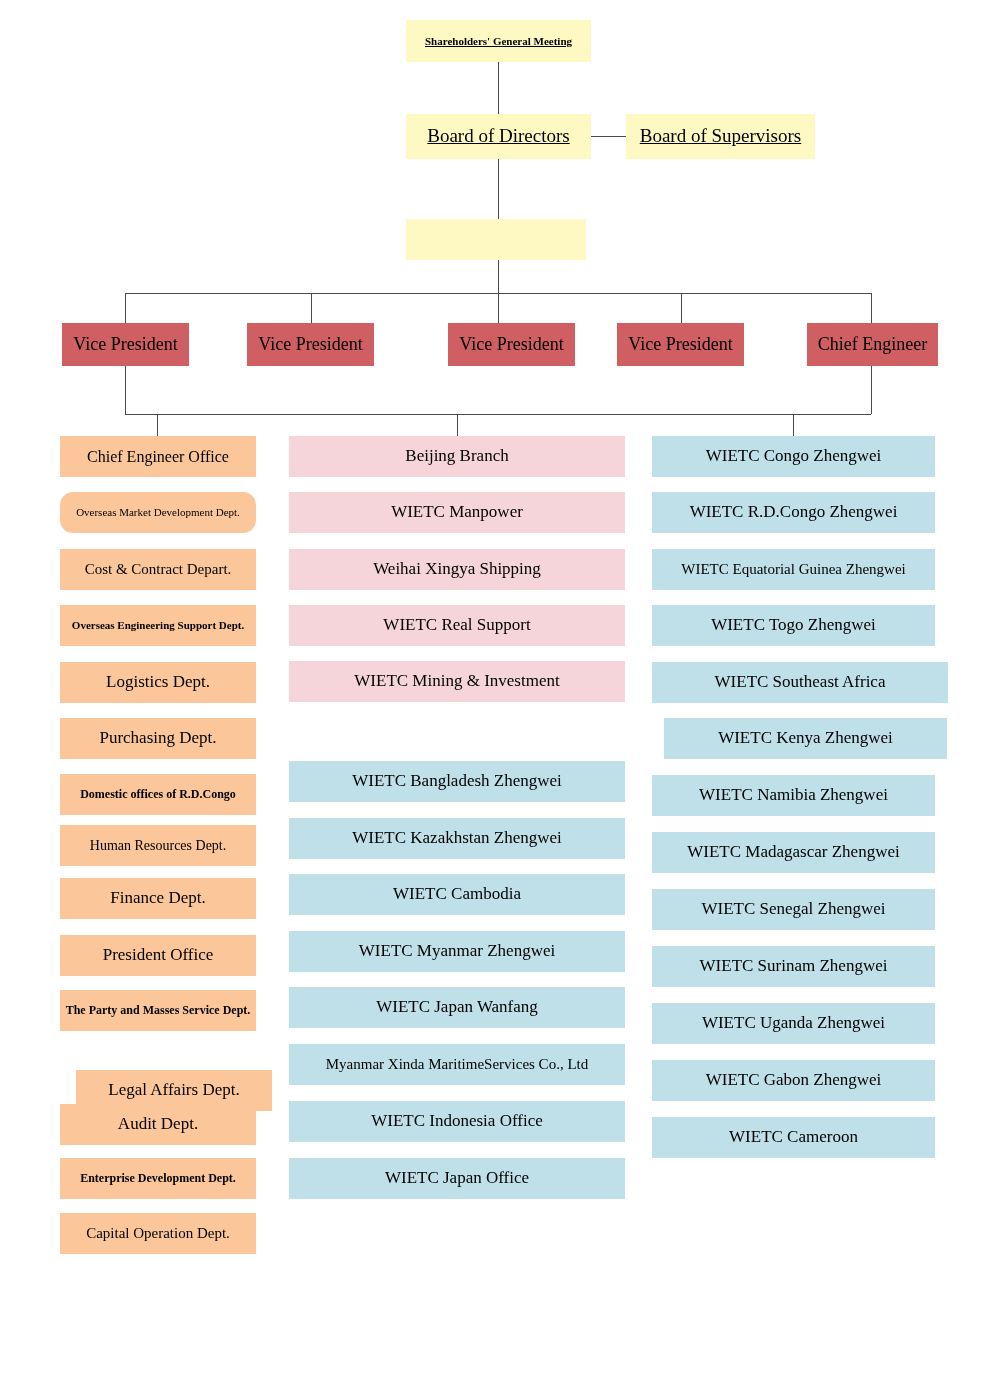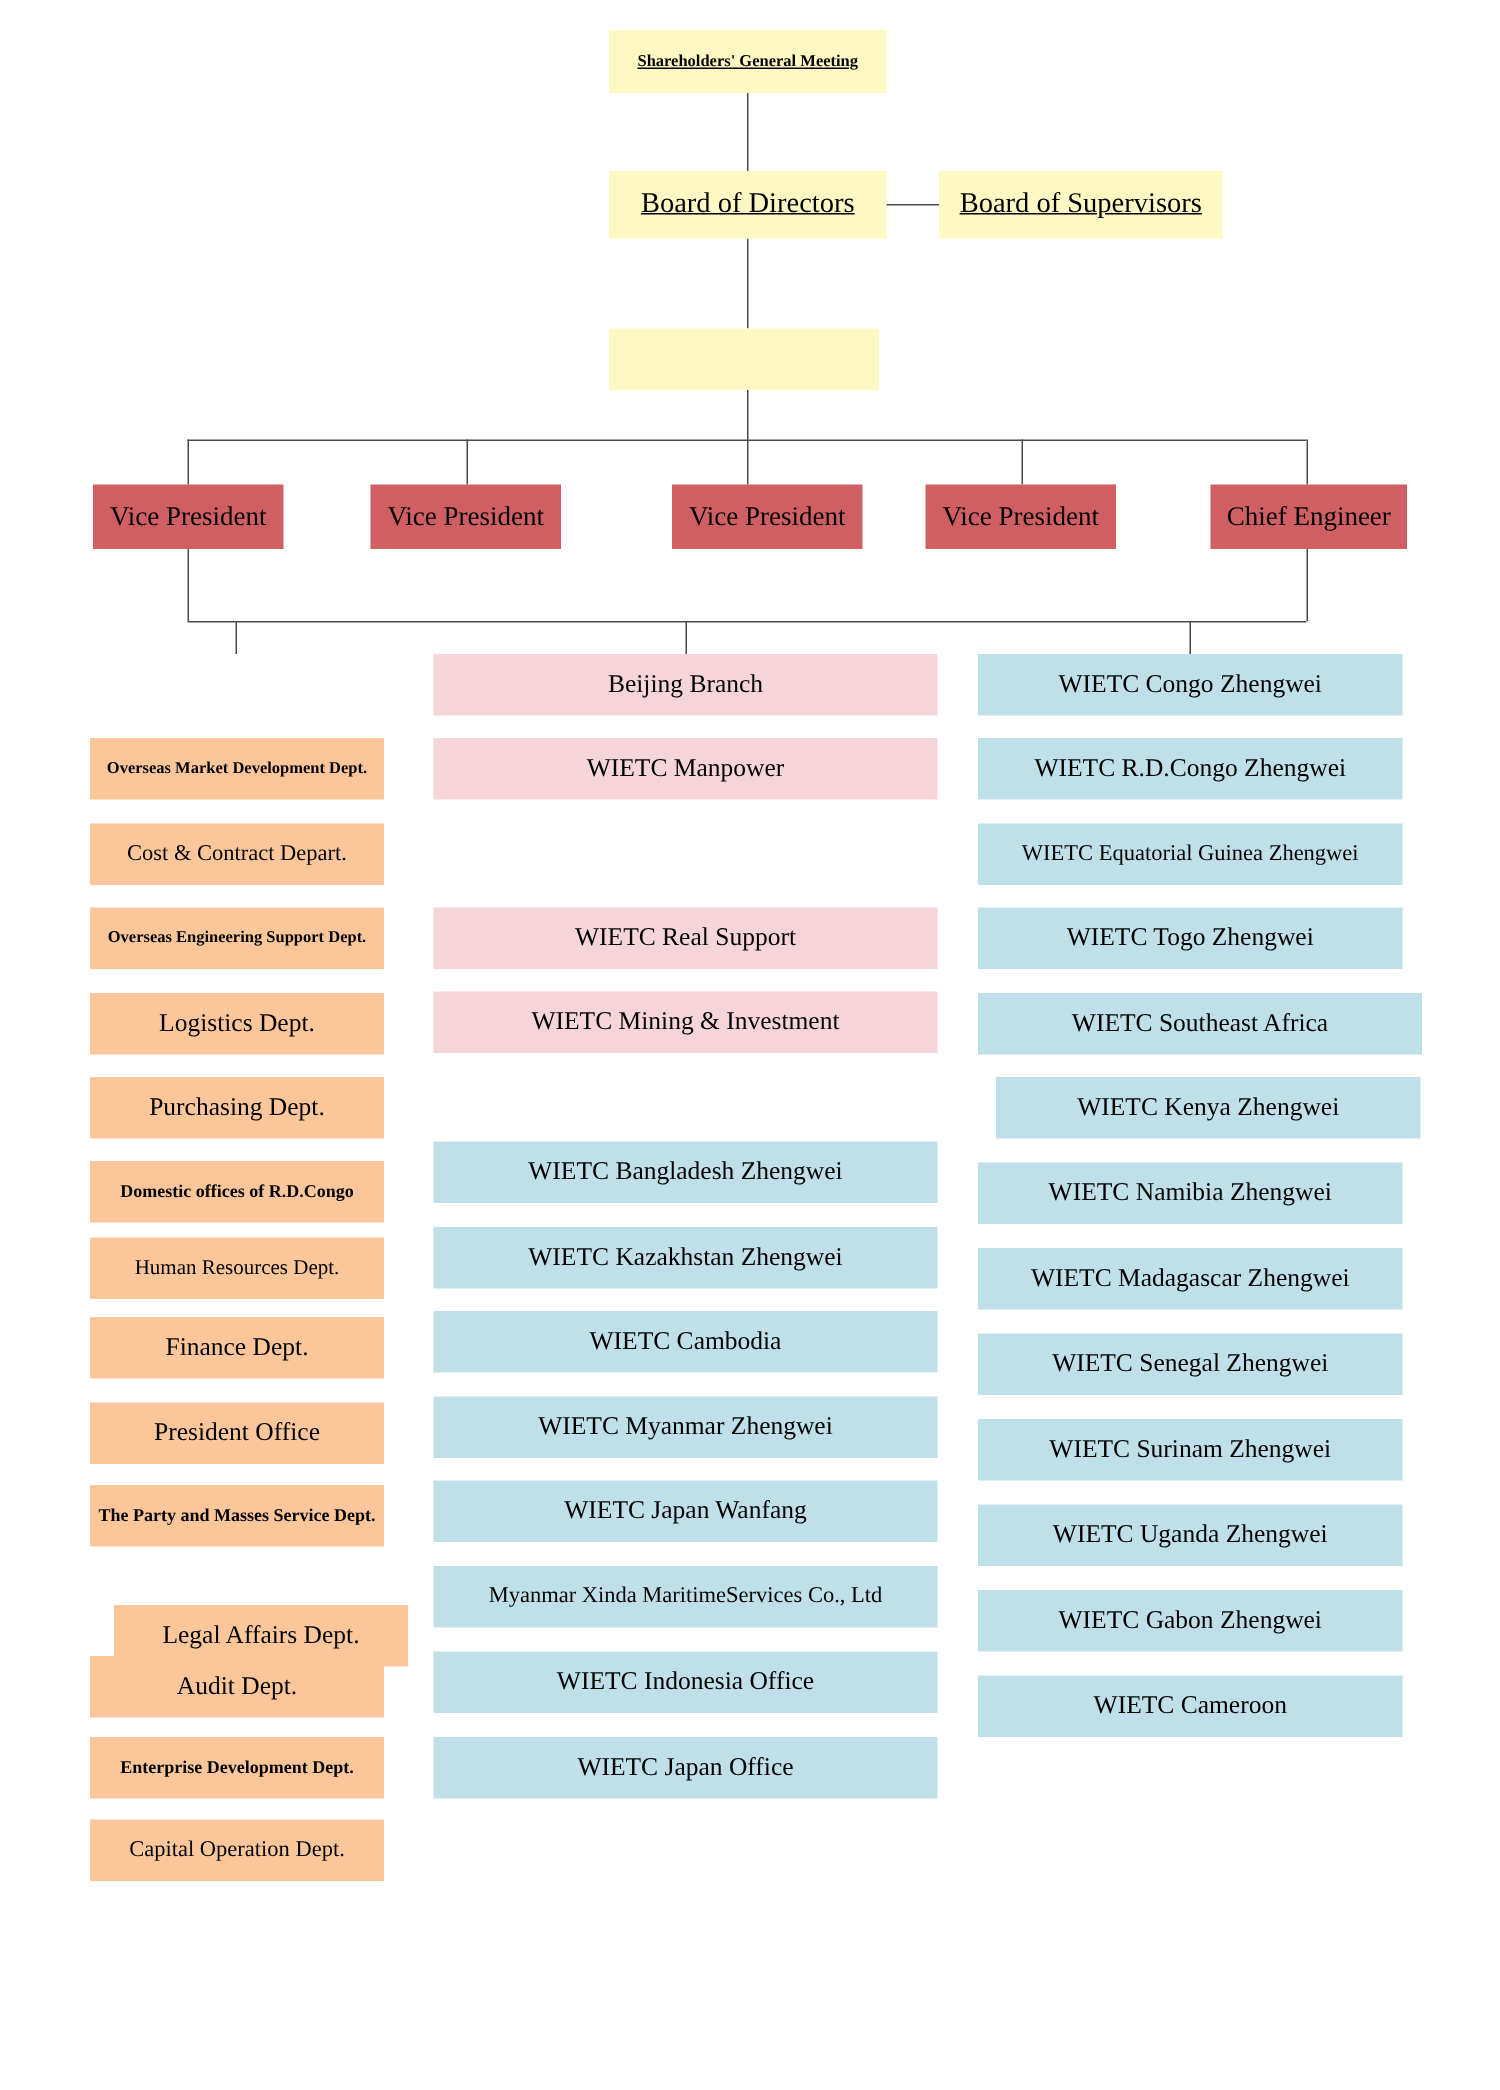--- a/index.html
+++ b/index.html
@@ -104,21 +104,24 @@
   <div class="node red-dark" style="left:448px; top:323px; width:127px; height:43px; font-size:18px;">
     <span>Vice President</span>
   </div>
   <div class="node red-dark" style="left:617px; top:323px; width:127px; height:43px; font-size:18px;">
     <span>Vice President</span>
   </div>
   <div class="node red-dark" style="left:807px; top:323px; width:131px; height:43px; font-size:18px;">
     <span>Chief Engineer</span>
   </div>
 
-  <div class="node orange" style="left:60px; top:492px; width:196px; height:41px; font-size:11px; font-weight:bold;">
+  <div class="node orange" style="left:60px; top:436px; width:196px; height:41px; font-size:16px;">
+      <span>Chief Engineer Office</span>
+    </div>
+  <div class="node orange" style="left:60px; top:492px; width:196px; height:41px; font-size:11px; font-weight:normal;border-radius:13px;">
       <span>Overseas Market Development Dept.</span>
     </div>
   <div class="node orange" style="left:60px; top:549px; width:196px; height:41px; font-size:15px;">
       <span>Cost &amp; Contract Depart.</span>
     </div>
   <div class="node orange" style="left:60px; top:605px; width:196px; height:41px; font-size:11px; font-weight:bold;">
       <span>Overseas Engineering Support Dept.</span>
     </div>
   <div class="node orange" style="left:60px; top:662px; width:196px; height:41px; font-size:17px;">
       <span>Logistics Dept.</span>
@@ -153,20 +156,23 @@
   <div class="node orange" style="left:60px; top:1213px; width:196px; height:41px; font-size:15px;">
       <span>Capital Operation Dept.</span>
     </div>
 
   <div class="node pink" style="left:289px; top:436px; width:336px; height:41px; font-size:17px;">
       <span>Beijing Branch</span>
     </div>
   <div class="node pink" style="left:289px; top:492px; width:336px; height:41px; font-size:17px;">
       <span>WIETC Manpower</span>
     </div>
+  <div class="node pink" style="left:289px; top:549px; width:336px; height:41px; font-size:17px;">
+      <span>Weihai Xingya Shipping</span>
+    </div>
   <div class="node pink" style="left:289px; top:605px; width:336px; height:41px; font-size:17px;">
       <span>WIETC Real Support</span>
     </div>
   <div class="node blue" style="left:289px; top:761px; width:336px; height:41px; font-size:17px;">
       <span>WIETC Bangladesh Zhengwei</span>
     </div>
 
   <div class="node pink" style="left:289px; top:661px; width:336px; height:41px; font-size:17px;">
       <span>WIETC Mining &amp; Investment</span>
     </div>

